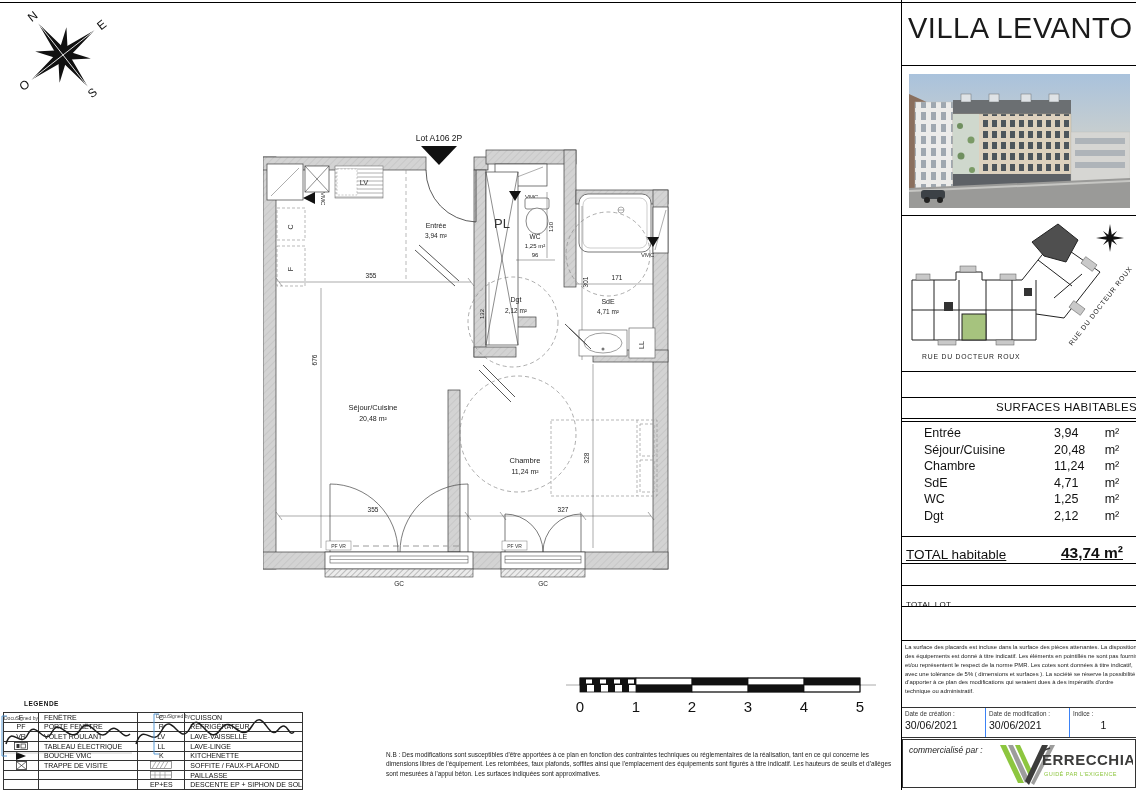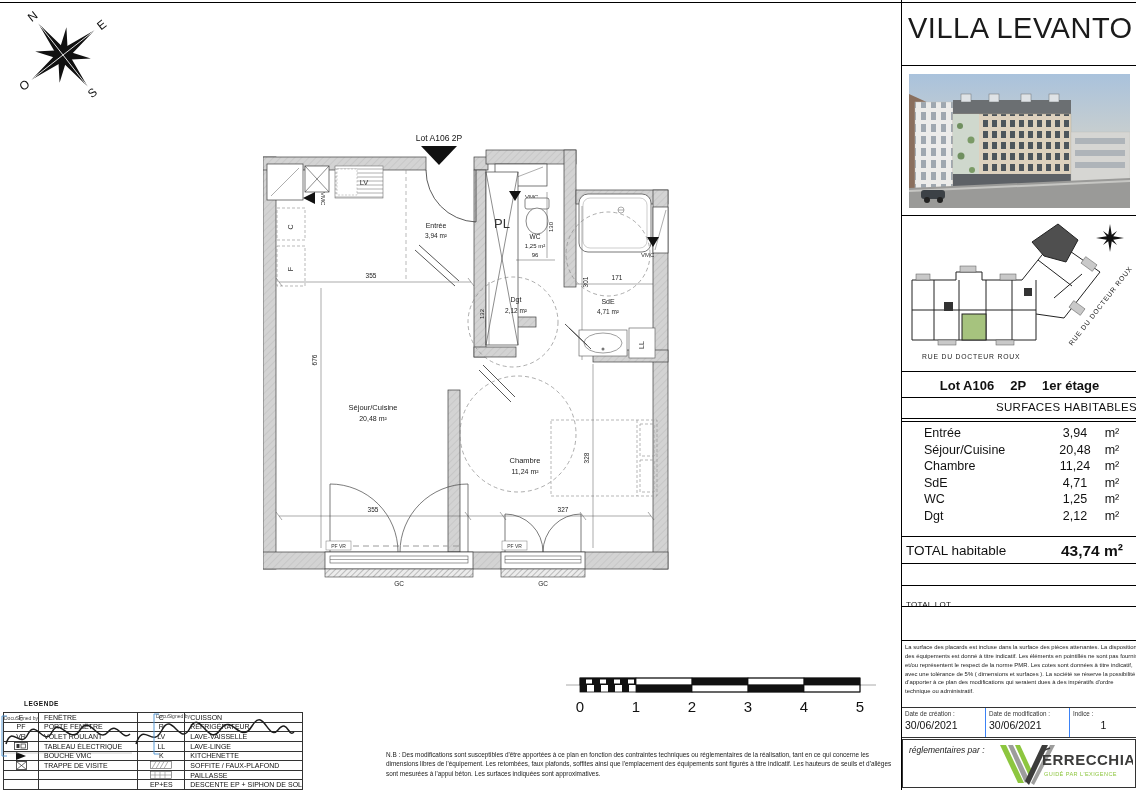--- a/index.html
+++ b/index.html
@@ -12,24 +12,24 @@
   .rp .hline{position:absolute;left:0;width:235px;border-top:1.2px solid #000;height:0;}
   .rp-title{position:absolute;left:6px;top:12px;font-size:29px;letter-spacing:.5px;color:#1a1a1a;white-space:nowrap;}
   .lotbar{position:absolute;left:0;top:373px;width:235px;height:24px;display:flex;align-items:center;
           justify-content:center;gap:16px;font-size:13px;font-weight:bold;}
   .surfhead{position:absolute;left:0;top:401px;width:235px;text-align:right;font-size:11.5px;letter-spacing:.3px;}
   .dline1{position:absolute;left:0;top:418px;width:235px;border-top:1px solid #000;height:0;}
   .dline2{position:absolute;left:0;top:421px;width:235px;border-top:1px solid #000;height:0;}
   .surfrows{position:absolute;left:0;top:426px;width:235px;}
   .srow{display:flex;align-items:baseline;height:16.5px;font-size:12.5px;padding:0 14px 0 22px;}
   .srow .lab{flex:1;}
-  .srow .val{width:42px;text-align:center;}
+  .srow .val{width:42px;text-align:left;}
   .srow .unit{width:22px;text-align:center;padding-left:5px;}
   .thick1{position:absolute;left:0;top:536px;width:235px;border-top:1.6px solid #000;height:0;}
-  .totalrow{position:absolute;left:0;top:539px;width:235px;height:23px;display:flex;align-items:center;}
+  .totalrow{position:absolute;left:0;top:539px;width:235px;height:23px;display:flex;align-items:flex-end;text-decoration:underline;}
   .totalrow .tl{font-size:13.5px;padding-left:4px;flex:1;}
   .totalrow .tv{font-size:15.5px;font-weight:bold;padding-right:14px;}
   .thick2{position:absolute;left:0;top:563px;width:235px;border-top:1.6px solid #000;height:0;}
   .totlot{position:absolute;left:4px;top:589px;font-size:8px;letter-spacing:.3px;margin-top:11px;}
   .fineprint{position:absolute;left:3px;top:643px;width:233px;font-size:5.9px;line-height:1.5;color:#222;overflow:hidden;}
   .daterow{position:absolute;left:0px;top:707px;width:235px;height:29px;display:flex;border-top:1px solid #333;border-bottom:1px solid #333;}
   .dcell{border-right:1px solid #3b82f6;padding:2px 3px 0 3px;box-sizing:border-box;}
   .dcell .dl{font-size:6.3px;color:#333;}
   .dcell .dv{font-size:10.5px;margin-top:2px;}
   .dc1{width:84px;} .dc2{width:84px;} .dc3{width:67px;border-right:none;}
@@ -488,25 +488,20 @@
       <rect x="120" y="70" width="8" height="8" fill="#333"></rect>
       <g transform="translate(206,20)">
         <polygon points="0,-14 2,-2 14,0 2,2 0,14 -2,2 -14,0 -2,-2" fill="#111"></polygon>
         <polygon points="7,-7 2,0 7,7 0,2 -7,7 -2,0 -7,-7 0,-2" fill="#111"></polygon>
       </g>
       <text x="18" y="141" font-size="6.8" letter-spacing="0.8" fill="#222">RUE DU DOCTEUR ROUX</text>
       <text x="168" y="128" font-size="6.8" letter-spacing="0.8" fill="#222" transform="rotate(-52 168 128)">RUE DU DOCTEUR ROUX</text>
     </svg>
     <div class="hline" style="top:371px"></div>
 
-    <div class="lotbar">
-      <span>Lot A106</span>
-      <span>2P</span>
-      <span>1er étage</span>
-    </div>
     <div class="hline" style="top:397px"></div>
 
     <div class="surfhead">SURFACES HABITABLES</div>
     <div class="dline1"></div>
       <div class="dline2"></div>
 
     <div class="surfrows">
       <div class="srow">
           <span class="lab">Entrée</span>
           <span class="val">3,94</span>
@@ -562,21 +557,21 @@
         <div class="dl">Date de modification :</div>
         <div class="dv">30/06/2021</div>
       </div>
       <div class="dcell dc3">
         <div class="dl">Indice :</div>
         <div class="dv">1</div>
       </div>
     </div>
 
     <div class="logobox">
-      <div class="commlabel">réglementaires par :</div>
+      <div class="commlabel">commercialisé par :</div>
       <svg style="position:absolute;left:95px;top:3px" width="135" height="43" viewBox="0 0 135 43">
         <g>
           <polygon points="2,2 8,2 26,40 20,40" fill="#8dc63f"></polygon>
           <polygon points="10,2 15,2 31,36 27,40" fill="#9d9d9c"></polygon>
           <polygon points="17,2 22,2 34,28 31,33" fill="#8dc63f"></polygon>
           <polygon points="44,2 50,2 31,42 27,38" fill="#3c3c3b"></polygon>
           <polygon points="52,2 57,2 36,42 33,40" fill="#9d9d9c"></polygon>
         </g>
         <text x="44" y="22" font-size="15" font-weight="bold" letter-spacing="0.5" fill="#3c3c3b">ERRECCHIA</text>
         <line x1="44" y1="8" x2="52" y2="5" stroke="#3c3c3b" stroke-width="1.6"></line>

